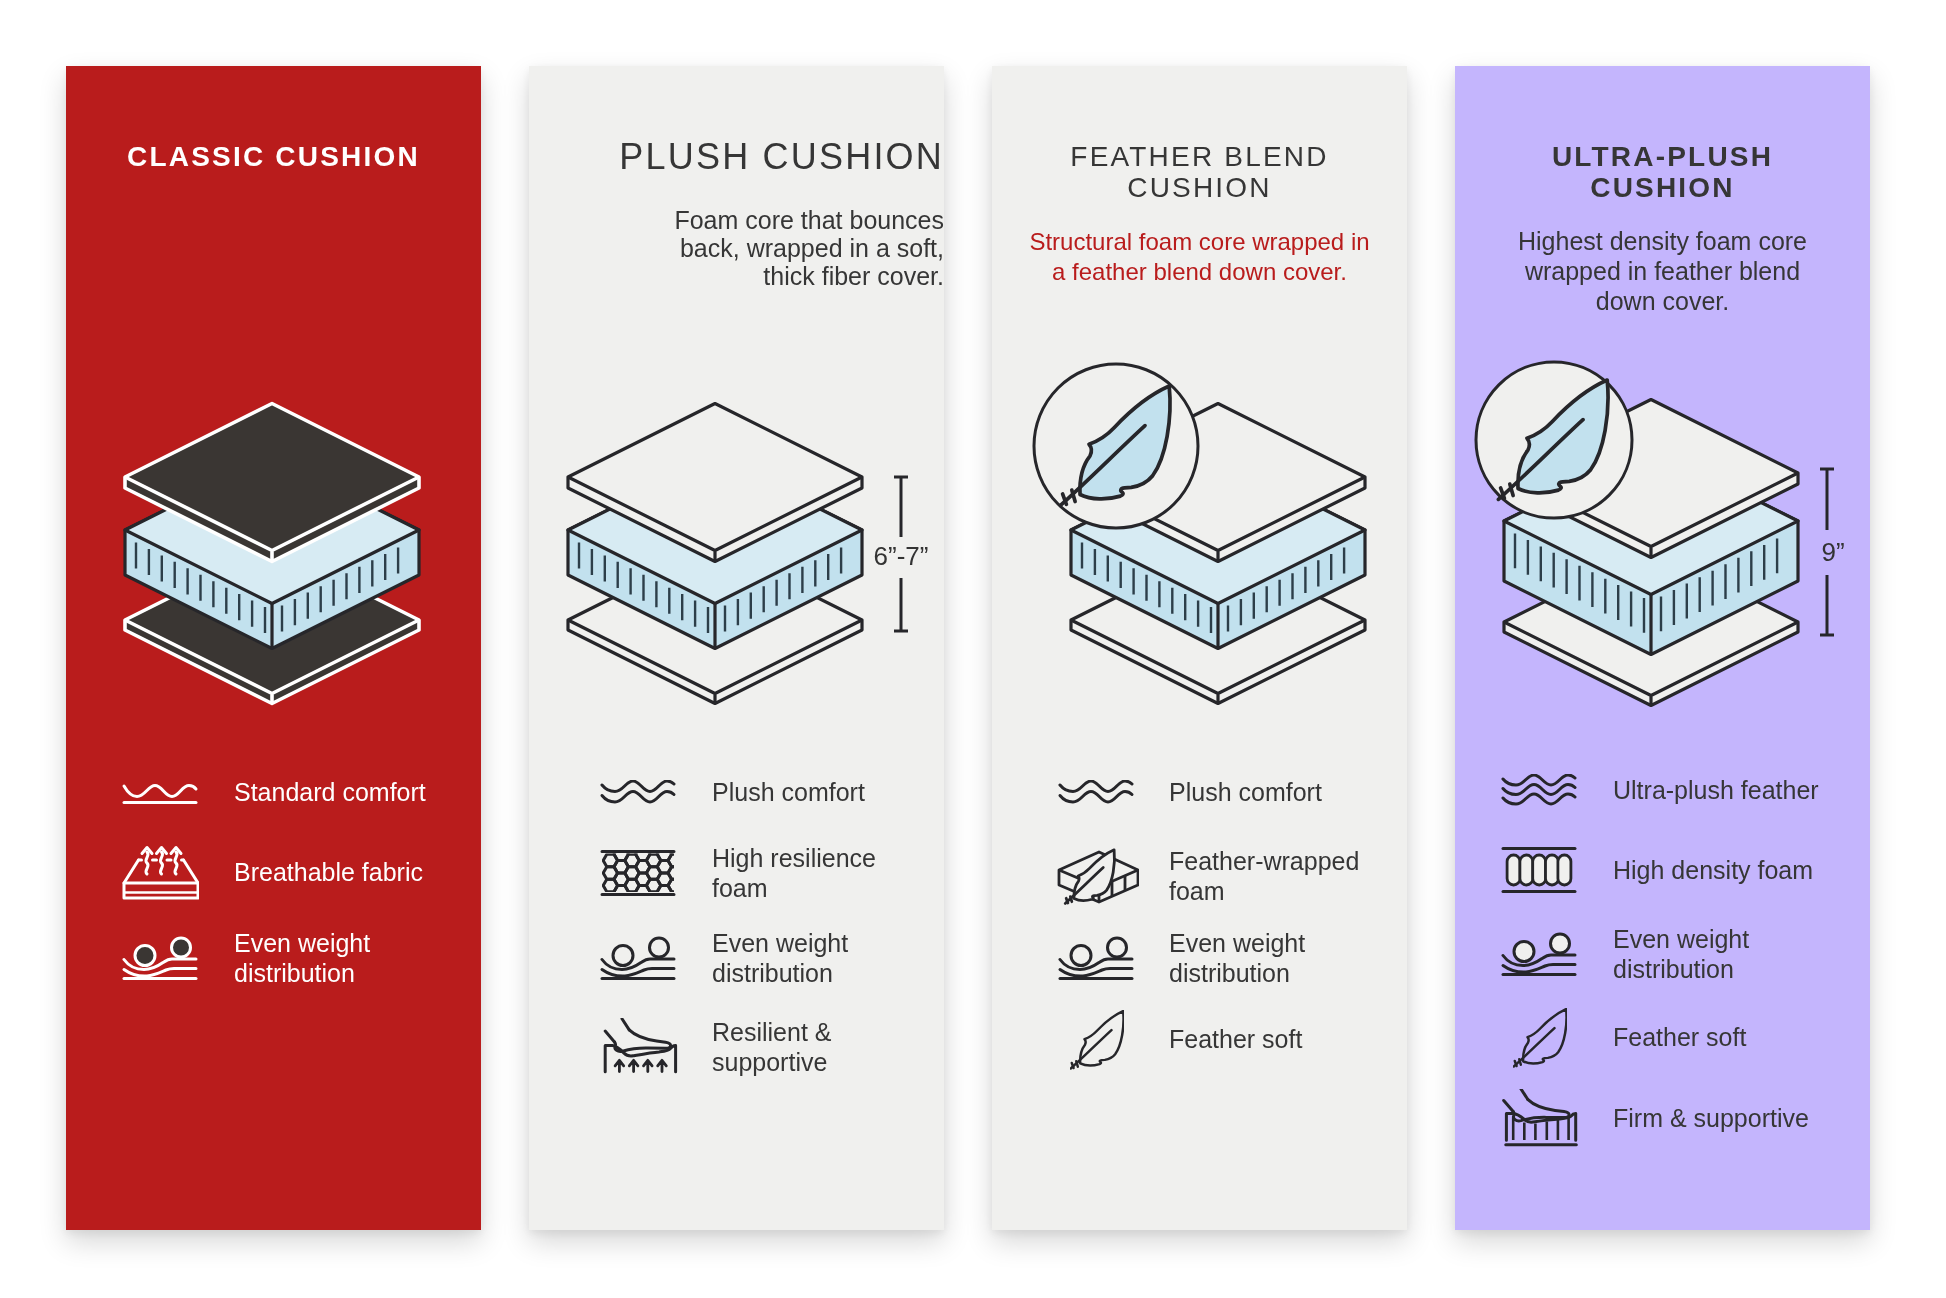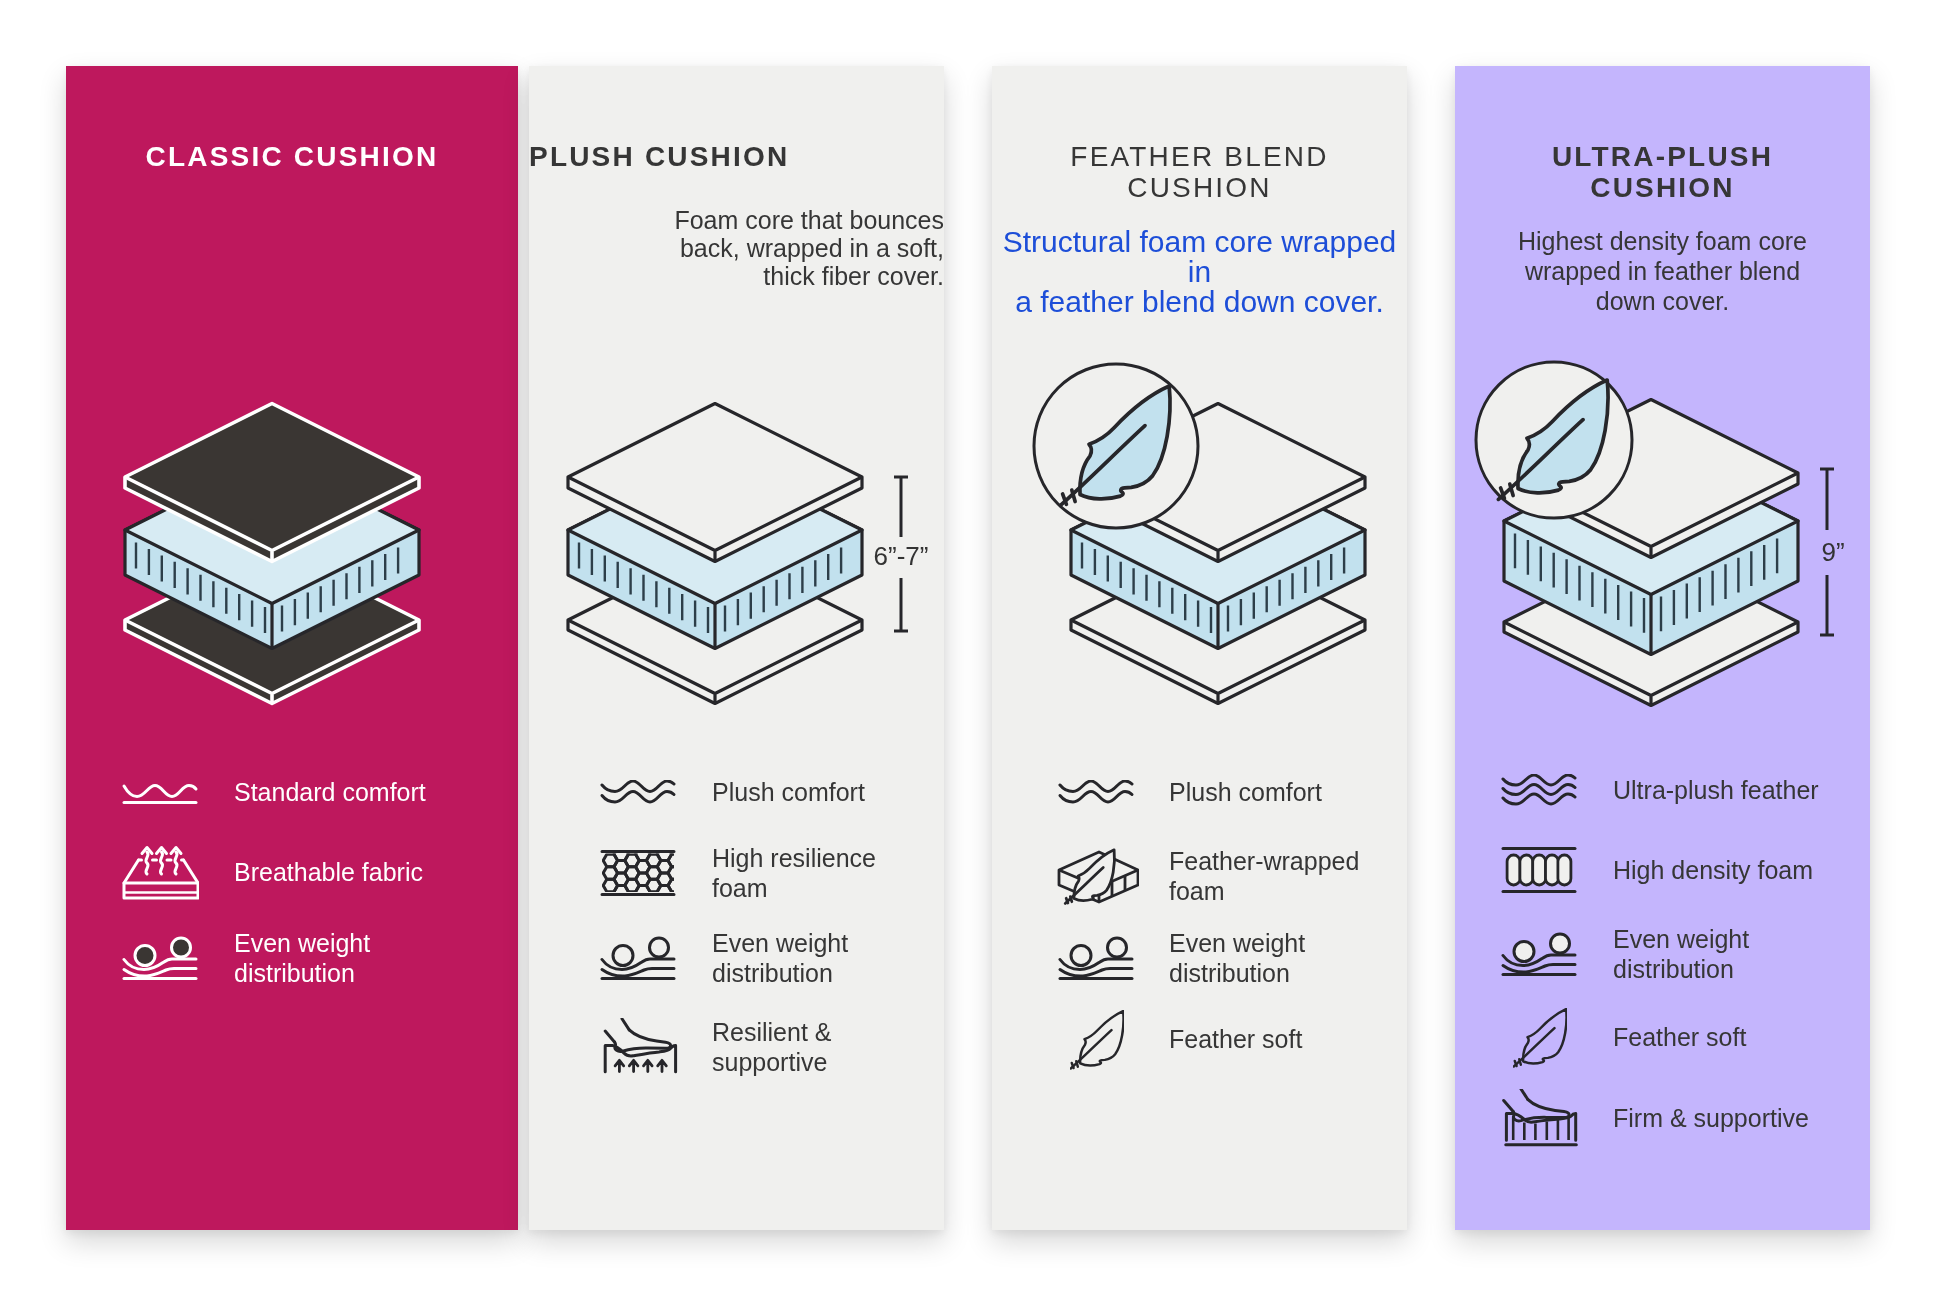--- a/index.html
+++ b/index.html
@@ -1,20 +1,20 @@
 <!DOCTYPE html>
 <html><head><meta charset="utf-8">
 <style>
 html,body{margin:0;padding:0;}
 body{width:1946px;height:1298px;background:#ffffff;position:relative;overflow:hidden;
 font-family:"Liberation Sans",sans-serif;}
 svg{display:block}
 </style></head>
 <body>
-<div style="position:absolute;left:66px;top:66px;width:452px;height:1164px;background:#be185d;box-shadow:0 12px 26px rgba(0,0,0,0.16), 0 3px 8px rgba(0,0,0,0.06)">
+<div style="position:absolute;left:66px;top:66px;width:415px;height:1164px;background:#b91c1c;box-shadow:0 12px 26px rgba(0,0,0,0.16), 0 3px 8px rgba(0,0,0,0.06)">
     <div style="position:absolute;left:0;right:0;top:75px;text-align:center;font-weight:bold;font-size:28px;line-height:31px;letter-spacing:2.2px;color:#ffffff">CLASSIC CUSHION</div>
     <svg style="position:absolute;left:36px;top:319px" width="340" height="340" viewBox="0 0 340 340">
       <path d="M170.0,161.5 L317.0,235 L317.0,245 L170.0,318.5 L23.0,245 L23.0,235 Z" fill="#3a3633" stroke="#ffffff" stroke-width="3.6" stroke-linejoin="round"></path>
       <path d="M23.0,235 L170.0,308.5 L317.0,235 M170.0,308.5 L170.0,318.5" fill="none" stroke="#ffffff" stroke-width="3.6" stroke-linejoin="round"></path>
       <path d="M170.0,71.5 L317.0,145 L317.0,190 L170.0,263.5 L23.0,190 L23.0,145 Z" fill="#c2e1ee" stroke="#26262a" stroke-width="3.2" stroke-linejoin="round"></path>
       <path d="M23.0,145 L170.0,71.5 L317.0,145 L170.0,218.5 Z" fill="#d7ebf3" stroke="#26262a" stroke-width="3.2" stroke-linejoin="round"></path>
       <path d="M170.0,218.5 L170.0,263.5" stroke="#26262a" stroke-width="3.2"></path>
       <path d="M34.0,157.5 L34.0,183.6 M46.9,163.9 L46.9,190.0 M59.8,170.4 L59.8,196.5 M72.7,176.8 L72.7,202.9 M85.6,183.3 L85.6,209.4 M98.5,189.8 L98.5,215.8 M111.4,196.2 L111.4,222.3 M124.3,202.7 L124.3,228.8 M137.2,209.1 L137.2,235.2 M150.1,215.6 L150.1,241.7 M163.0,222.0 L163.0,248.1 M180.0,220.5 L180.0,246.6 M192.9,214.1 L192.9,240.2 M205.8,207.6 L205.8,233.7 M218.7,201.2 L218.7,227.2 M231.6,194.7 L231.6,220.8 M244.5,188.2 L244.5,214.3 M257.4,181.8 L257.4,207.9 M270.3,175.3 L270.3,201.4 M283.2,168.9 L283.2,195.0 M296.1,162.4 L296.1,188.5" stroke="#2c3e49" stroke-width="2.4" fill="none"></path>
       <path d="M170.0,18.5 L317.0,92 L317.0,103 L170.0,176.5 L23.0,103 L23.0,92 Z" fill="#3a3633" stroke="#ffffff" stroke-width="3.6" stroke-linejoin="round"></path>
       <path d="M23.0,92 L170.0,165.5 L317.0,92 M170.0,165.5 L170.0,176.5" fill="none" stroke="#ffffff" stroke-width="3.6" stroke-linejoin="round"></path>
@@ -46,21 +46,21 @@
         <path d="M2,23.5 C7,30.5 14,33.5 22,33.5 C30,33.5 36,30 41,26.5 C44,24.5 46,23 50,23 L74,23" fill="none" stroke="#fff" stroke-width="3" stroke-linecap="round"></path>
         <path d="M2,33.5 C9,38.5 17,40.5 25,40 C32,39.5 38,36.5 44,34 C46.5,33 48,32.5 52,32.5 L74,32.5" fill="none" stroke="#fff" stroke-width="3" stroke-linecap="round"></path>
         <path d="M2,42.5 L74,42.5" stroke="#fff" stroke-width="3" stroke-linecap="round"></path>
         <circle cx="23" cy="19.5" r="10" fill="#3a3633" stroke="#fff" stroke-width="3"></circle>
         <circle cx="59" cy="11.5" r="9.5" fill="#3a3633" stroke="#fff" stroke-width="3"></circle>
       </svg>
     </div>
     <div style="position:absolute;left:168px;top:861.5px;font-size:25px;line-height:30px;color:#ffffff;white-space:nowrap">Even weight<br>distribution</div>
   </div>
 <div style="position:absolute;left:529px;top:66px;width:415px;height:1164px;background:#f0f0ee;box-shadow:0 12px 26px rgba(0,0,0,0.16), 0 3px 8px rgba(0,0,0,0.06)">
-    <div style="position:absolute;left:0;right:0;top:75px;text-align:left;font-weight:bold;font-size:28px;line-height:31px;letter-spacing:2.2px;color:#363636">PLUSH CUSHION</div>
+    <div style="position:absolute;left:0;right:0;top:75px;text-align:right;font-weight:normal;font-size:36px;line-height:31px;letter-spacing:2.2px;color:#363636">PLUSH CUSHION</div>
     <div style="position:absolute;left:4px;right:0;top:139.5px;text-align:right;font-size:25px;line-height:28px;color:#363636">Foam core that bounces<br>back, wrapped in a soft,<br>thick fiber cover.</div>
     <svg style="position:absolute;left:16px;top:319px" width="340" height="340" viewBox="0 0 340 340">
       <path d="M170.0,161.5 L317.0,235 L317.0,245 L170.0,318.5 L23.0,245 L23.0,235 Z" fill="#f0f0ee" stroke="#26262a" stroke-width="3.2" stroke-linejoin="round"></path>
       <path d="M23.0,235 L170.0,308.5 L317.0,235 M170.0,308.5 L170.0,318.5" fill="none" stroke="#26262a" stroke-width="3.2" stroke-linejoin="round"></path>
       <path d="M170.0,71.5 L317.0,145 L317.0,190 L170.0,263.5 L23.0,190 L23.0,145 Z" fill="#c2e1ee" stroke="#26262a" stroke-width="3.2" stroke-linejoin="round"></path>
       <path d="M23.0,145 L170.0,71.5 L317.0,145 L170.0,218.5 Z" fill="#d7ebf3" stroke="#26262a" stroke-width="3.2" stroke-linejoin="round"></path>
       <path d="M170.0,218.5 L170.0,263.5" stroke="#26262a" stroke-width="3.2"></path>
       <path d="M34.0,157.5 L34.0,183.6 M46.9,163.9 L46.9,190.0 M59.8,170.4 L59.8,196.5 M72.7,176.8 L72.7,202.9 M85.6,183.3 L85.6,209.4 M98.5,189.8 L98.5,215.8 M111.4,196.2 L111.4,222.3 M124.3,202.7 L124.3,228.8 M137.2,209.1 L137.2,235.2 M150.1,215.6 L150.1,241.7 M163.0,222.0 L163.0,248.1 M180.0,220.5 L180.0,246.6 M192.9,214.1 L192.9,240.2 M205.8,207.6 L205.8,233.7 M218.7,201.2 L218.7,227.2 M231.6,194.7 L231.6,220.8 M244.5,188.2 L244.5,214.3 M257.4,181.8 L257.4,207.9 M270.3,175.3 L270.3,201.4 M283.2,168.9 L283.2,195.0 M296.1,162.4 L296.1,188.5" stroke="#2c3e49" stroke-width="2.4" fill="none"></path>
       <path d="M170.0,18.5 L317.0,92 L317.0,103 L170.0,176.5 L23.0,103 L23.0,92 Z" fill="#f0f0ee" stroke="#26262a" stroke-width="3.2" stroke-linejoin="round"></path>
       <path d="M23.0,92 L170.0,165.5 L317.0,92 M170.0,165.5 L170.0,176.5" fill="none" stroke="#26262a" stroke-width="3.2" stroke-linejoin="round"></path>
@@ -126,21 +126,21 @@
         <path d="M26.0,0.8 L33.2,11.9 M9.2,13.1 L18.7,24.2" fill="none" stroke="#26262a" stroke-width="3" stroke-linecap="round"></path>
         <path d="M33.2,11.9 C39.0,17.5 50.0,21.5 60.6,23.0 L69.5,24.2 C73.3,24.8 74.6,26.3 74.6,27.4 C74.6,28.9 73.3,30.3 69.5,30.2 L52.0,30.0 C44.0,29.8 34.0,31.0 26.5,33.2 C21.8,34.4 17.8,31.3 19.3,28.3 C20.3,26.2 19.3,25.0 18.7,24.2" fill="none" stroke="#26262a" stroke-width="3" stroke-linecap="round" stroke-linejoin="round"></path>
         <path d="M9.2,53.8 L9.2,27.6 L16.3,27.6 C20.5,27.8 24.5,31.5 28,35.2 C30.5,37.6 33.5,38.4 37,37.8 C45,36.4 56,34.4 63,33.9 C68,33.4 72.6,33.1 74.3,30.7 C75.3,29.2 76.3,27.7 79.6,27.6 L79.6,53.8" fill="none" stroke="#26262a" stroke-width="3" stroke-linecap="round" stroke-linejoin="round"></path>
         <path d="M23.4,53.5 L23.4,45.5 M19.099999999999998,47.8 L23.4,42.3 L27.7,47.8 M37.6,53.5 L37.6,45.5 M33.300000000000004,47.8 L37.6,42.3 L41.9,47.8 M51.8,53.5 L51.8,45.5 M47.5,47.8 L51.8,42.3 L56.099999999999994,47.8 M66,53.5 L66,45.5 M61.7,47.8 L66,42.3 L70.3,47.8" fill="none" stroke="#26262a" stroke-width="2.8" stroke-linecap="round" stroke-linejoin="round"></path>
       </svg>
     </div>
     <div style="position:absolute;left:183px;top:950.5px;font-size:25px;line-height:30px;color:#363636;white-space:nowrap">Resilient &amp;<br>supportive</div>
   </div>
 <div style="position:absolute;left:992px;top:66px;width:415px;height:1164px;background:#f0f0ee;box-shadow:0 12px 26px rgba(0,0,0,0.16), 0 3px 8px rgba(0,0,0,0.06)">
     <div style="position:absolute;left:0;right:0;top:75px;text-align:center;font-weight:normal;font-size:28px;line-height:31px;letter-spacing:2.2px;color:#363636">FEATHER BLEND<br>CUSHION</div>
-    <div style="position:absolute;left:0;right:0;top:160.5px;text-align:center;font-size:30px;line-height:30px;color:#1d4ed8">Structural foam core wrapped in<br>a feather blend down cover.</div>
+    <div style="position:absolute;left:0;right:0;top:160.5px;text-align:center;font-size:24px;line-height:30px;color:#b91c1c">Structural foam core wrapped in<br>a feather blend down cover.</div>
     <svg style="position:absolute;left:56px;top:319px" width="340" height="340" viewBox="0 0 340 340">
       <path d="M170.0,161.5 L317.0,235 L317.0,245 L170.0,318.5 L23.0,245 L23.0,235 Z" fill="#f0f0ee" stroke="#26262a" stroke-width="3.2" stroke-linejoin="round"></path>
       <path d="M23.0,235 L170.0,308.5 L317.0,235 M170.0,308.5 L170.0,318.5" fill="none" stroke="#26262a" stroke-width="3.2" stroke-linejoin="round"></path>
       <path d="M170.0,71.5 L317.0,145 L317.0,190 L170.0,263.5 L23.0,190 L23.0,145 Z" fill="#c2e1ee" stroke="#26262a" stroke-width="3.2" stroke-linejoin="round"></path>
       <path d="M23.0,145 L170.0,71.5 L317.0,145 L170.0,218.5 Z" fill="#d7ebf3" stroke="#26262a" stroke-width="3.2" stroke-linejoin="round"></path>
       <path d="M170.0,218.5 L170.0,263.5" stroke="#26262a" stroke-width="3.2"></path>
       <path d="M34.0,157.5 L34.0,183.6 M46.9,163.9 L46.9,190.0 M59.8,170.4 L59.8,196.5 M72.7,176.8 L72.7,202.9 M85.6,183.3 L85.6,209.4 M98.5,189.8 L98.5,215.8 M111.4,196.2 L111.4,222.3 M124.3,202.7 L124.3,228.8 M137.2,209.1 L137.2,235.2 M150.1,215.6 L150.1,241.7 M163.0,222.0 L163.0,248.1 M180.0,220.5 L180.0,246.6 M192.9,214.1 L192.9,240.2 M205.8,207.6 L205.8,233.7 M218.7,201.2 L218.7,227.2 M231.6,194.7 L231.6,220.8 M244.5,188.2 L244.5,214.3 M257.4,181.8 L257.4,207.9 M270.3,175.3 L270.3,201.4 M283.2,168.9 L283.2,195.0 M296.1,162.4 L296.1,188.5" stroke="#2c3e49" stroke-width="2.4" fill="none"></path>
       <path d="M170.0,18.5 L317.0,92 L317.0,103 L170.0,176.5 L23.0,103 L23.0,92 Z" fill="#f0f0ee" stroke="#26262a" stroke-width="3.2" stroke-linejoin="round"></path>
       <path d="M23.0,92 L170.0,165.5 L317.0,92 M170.0,165.5 L170.0,176.5" fill="none" stroke="#26262a" stroke-width="3.2" stroke-linejoin="round"></path>
     </svg>

